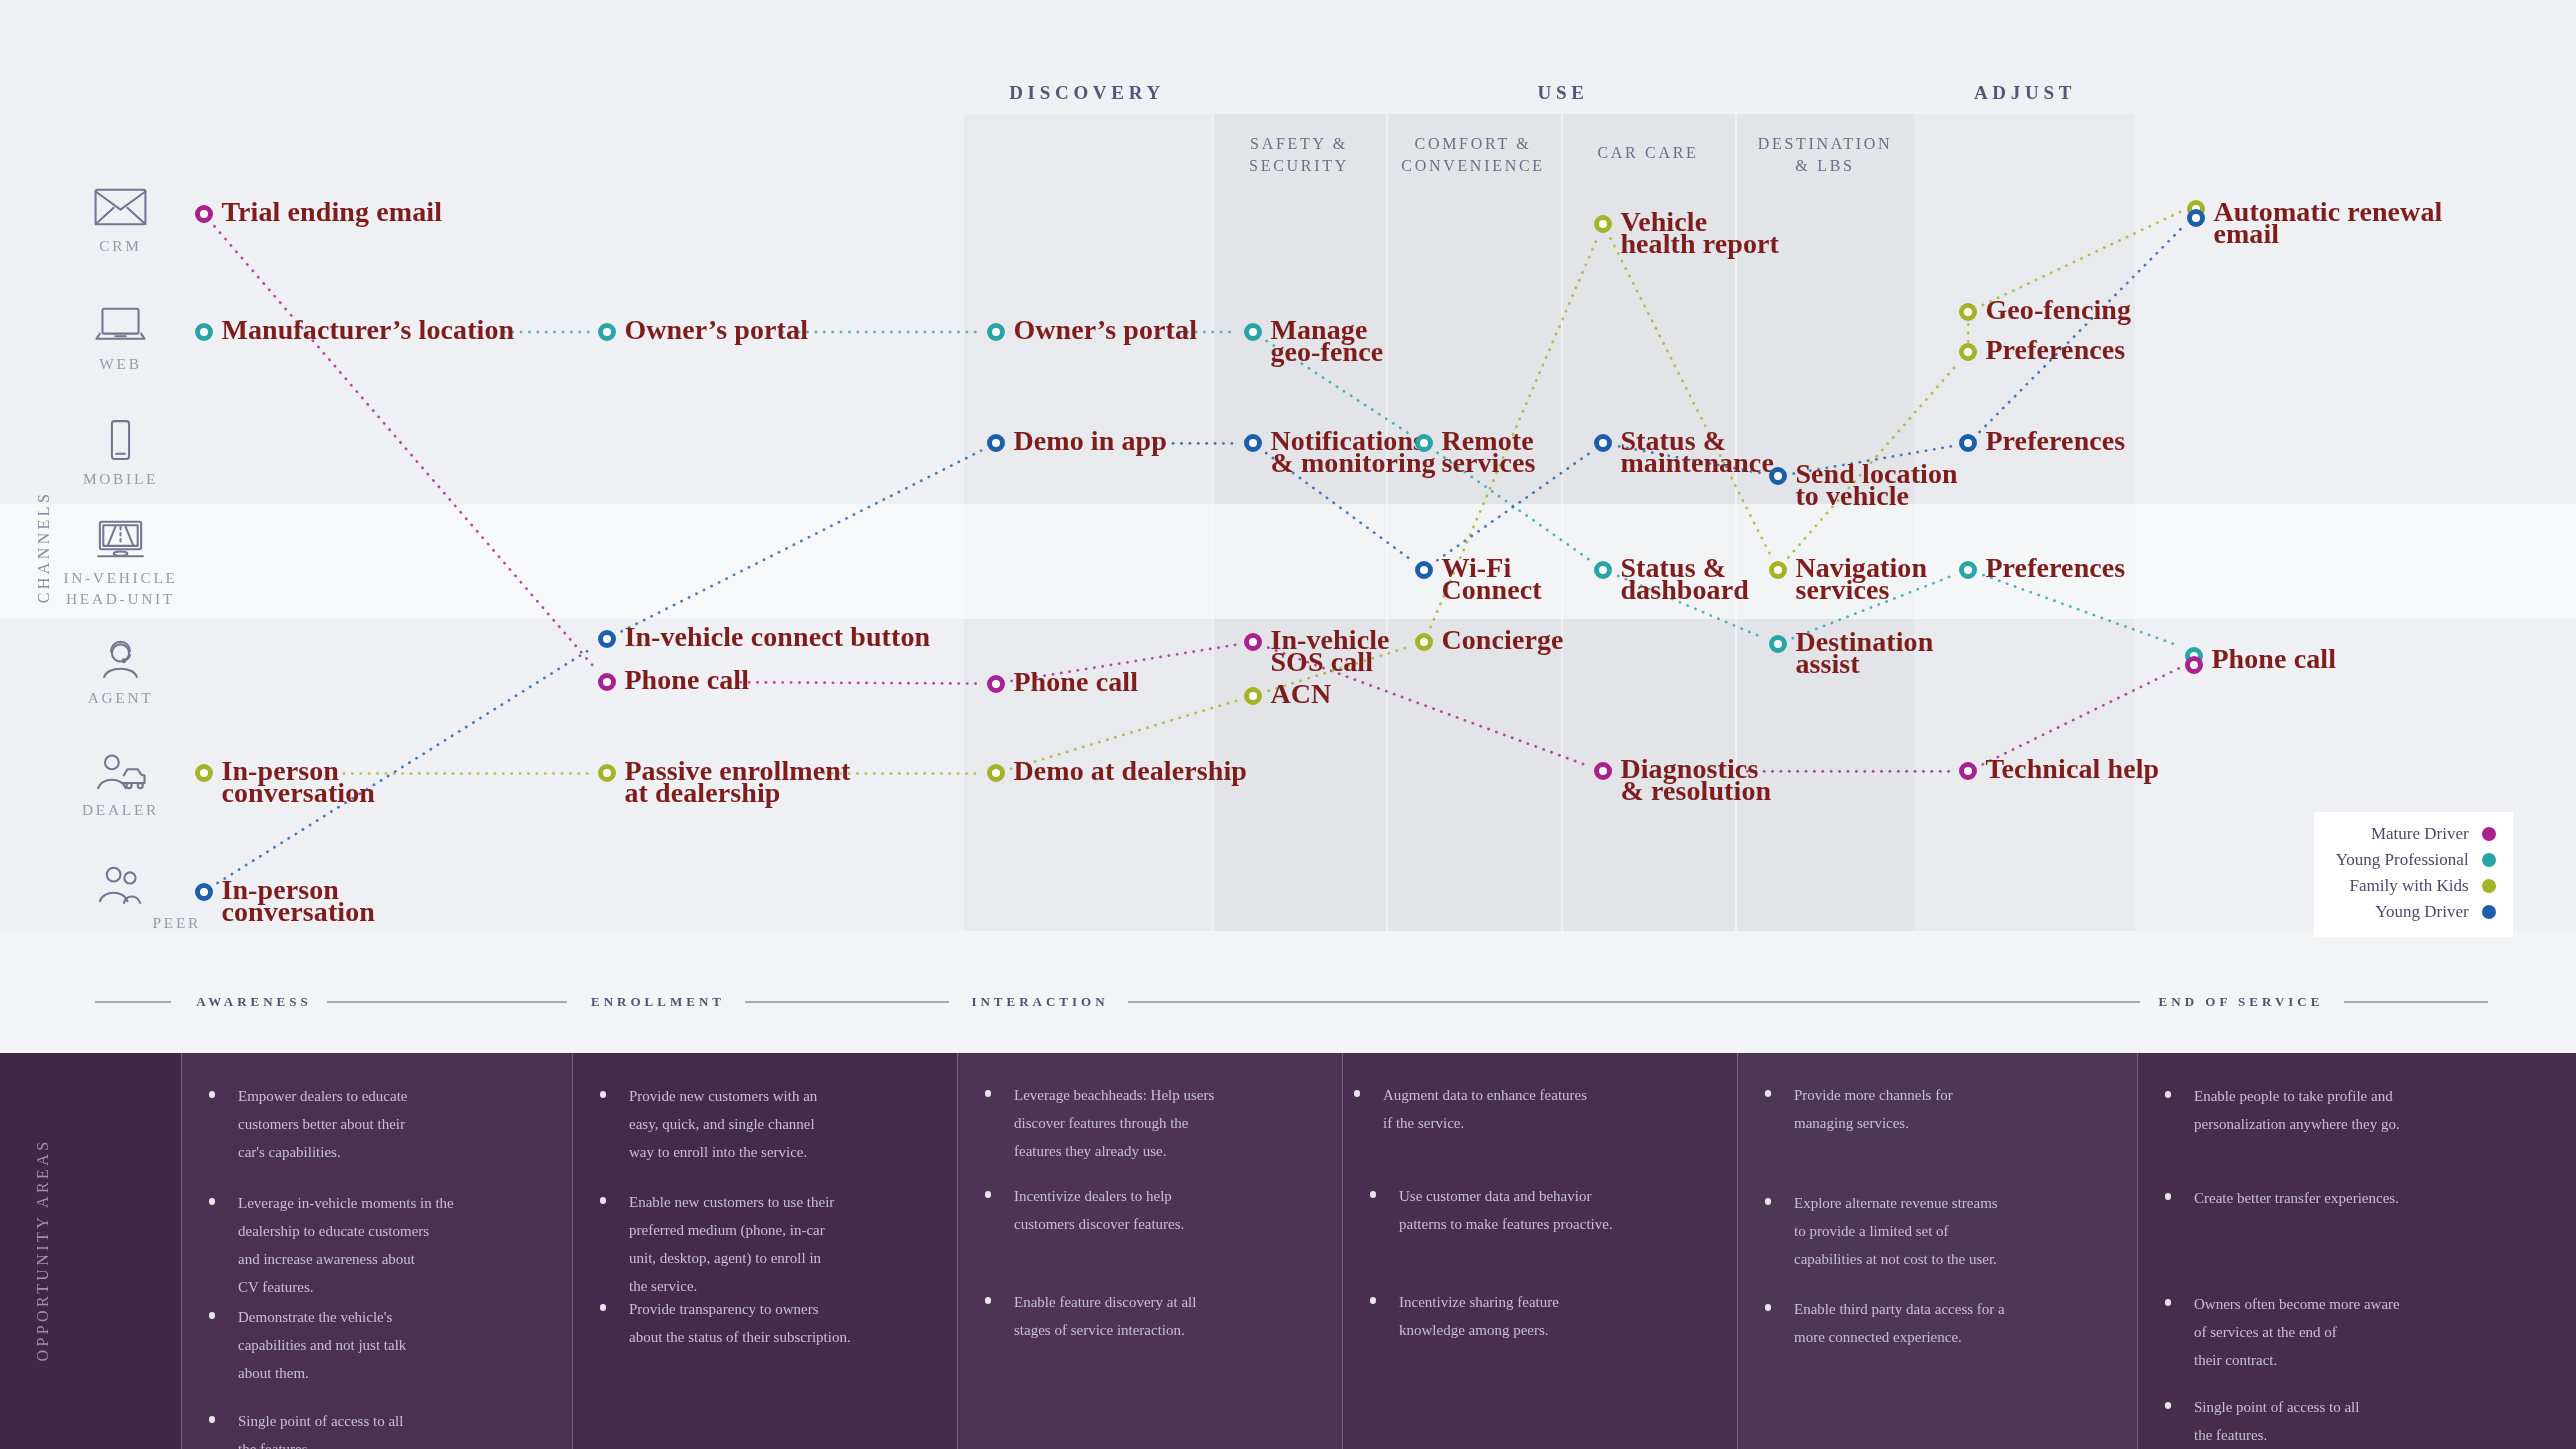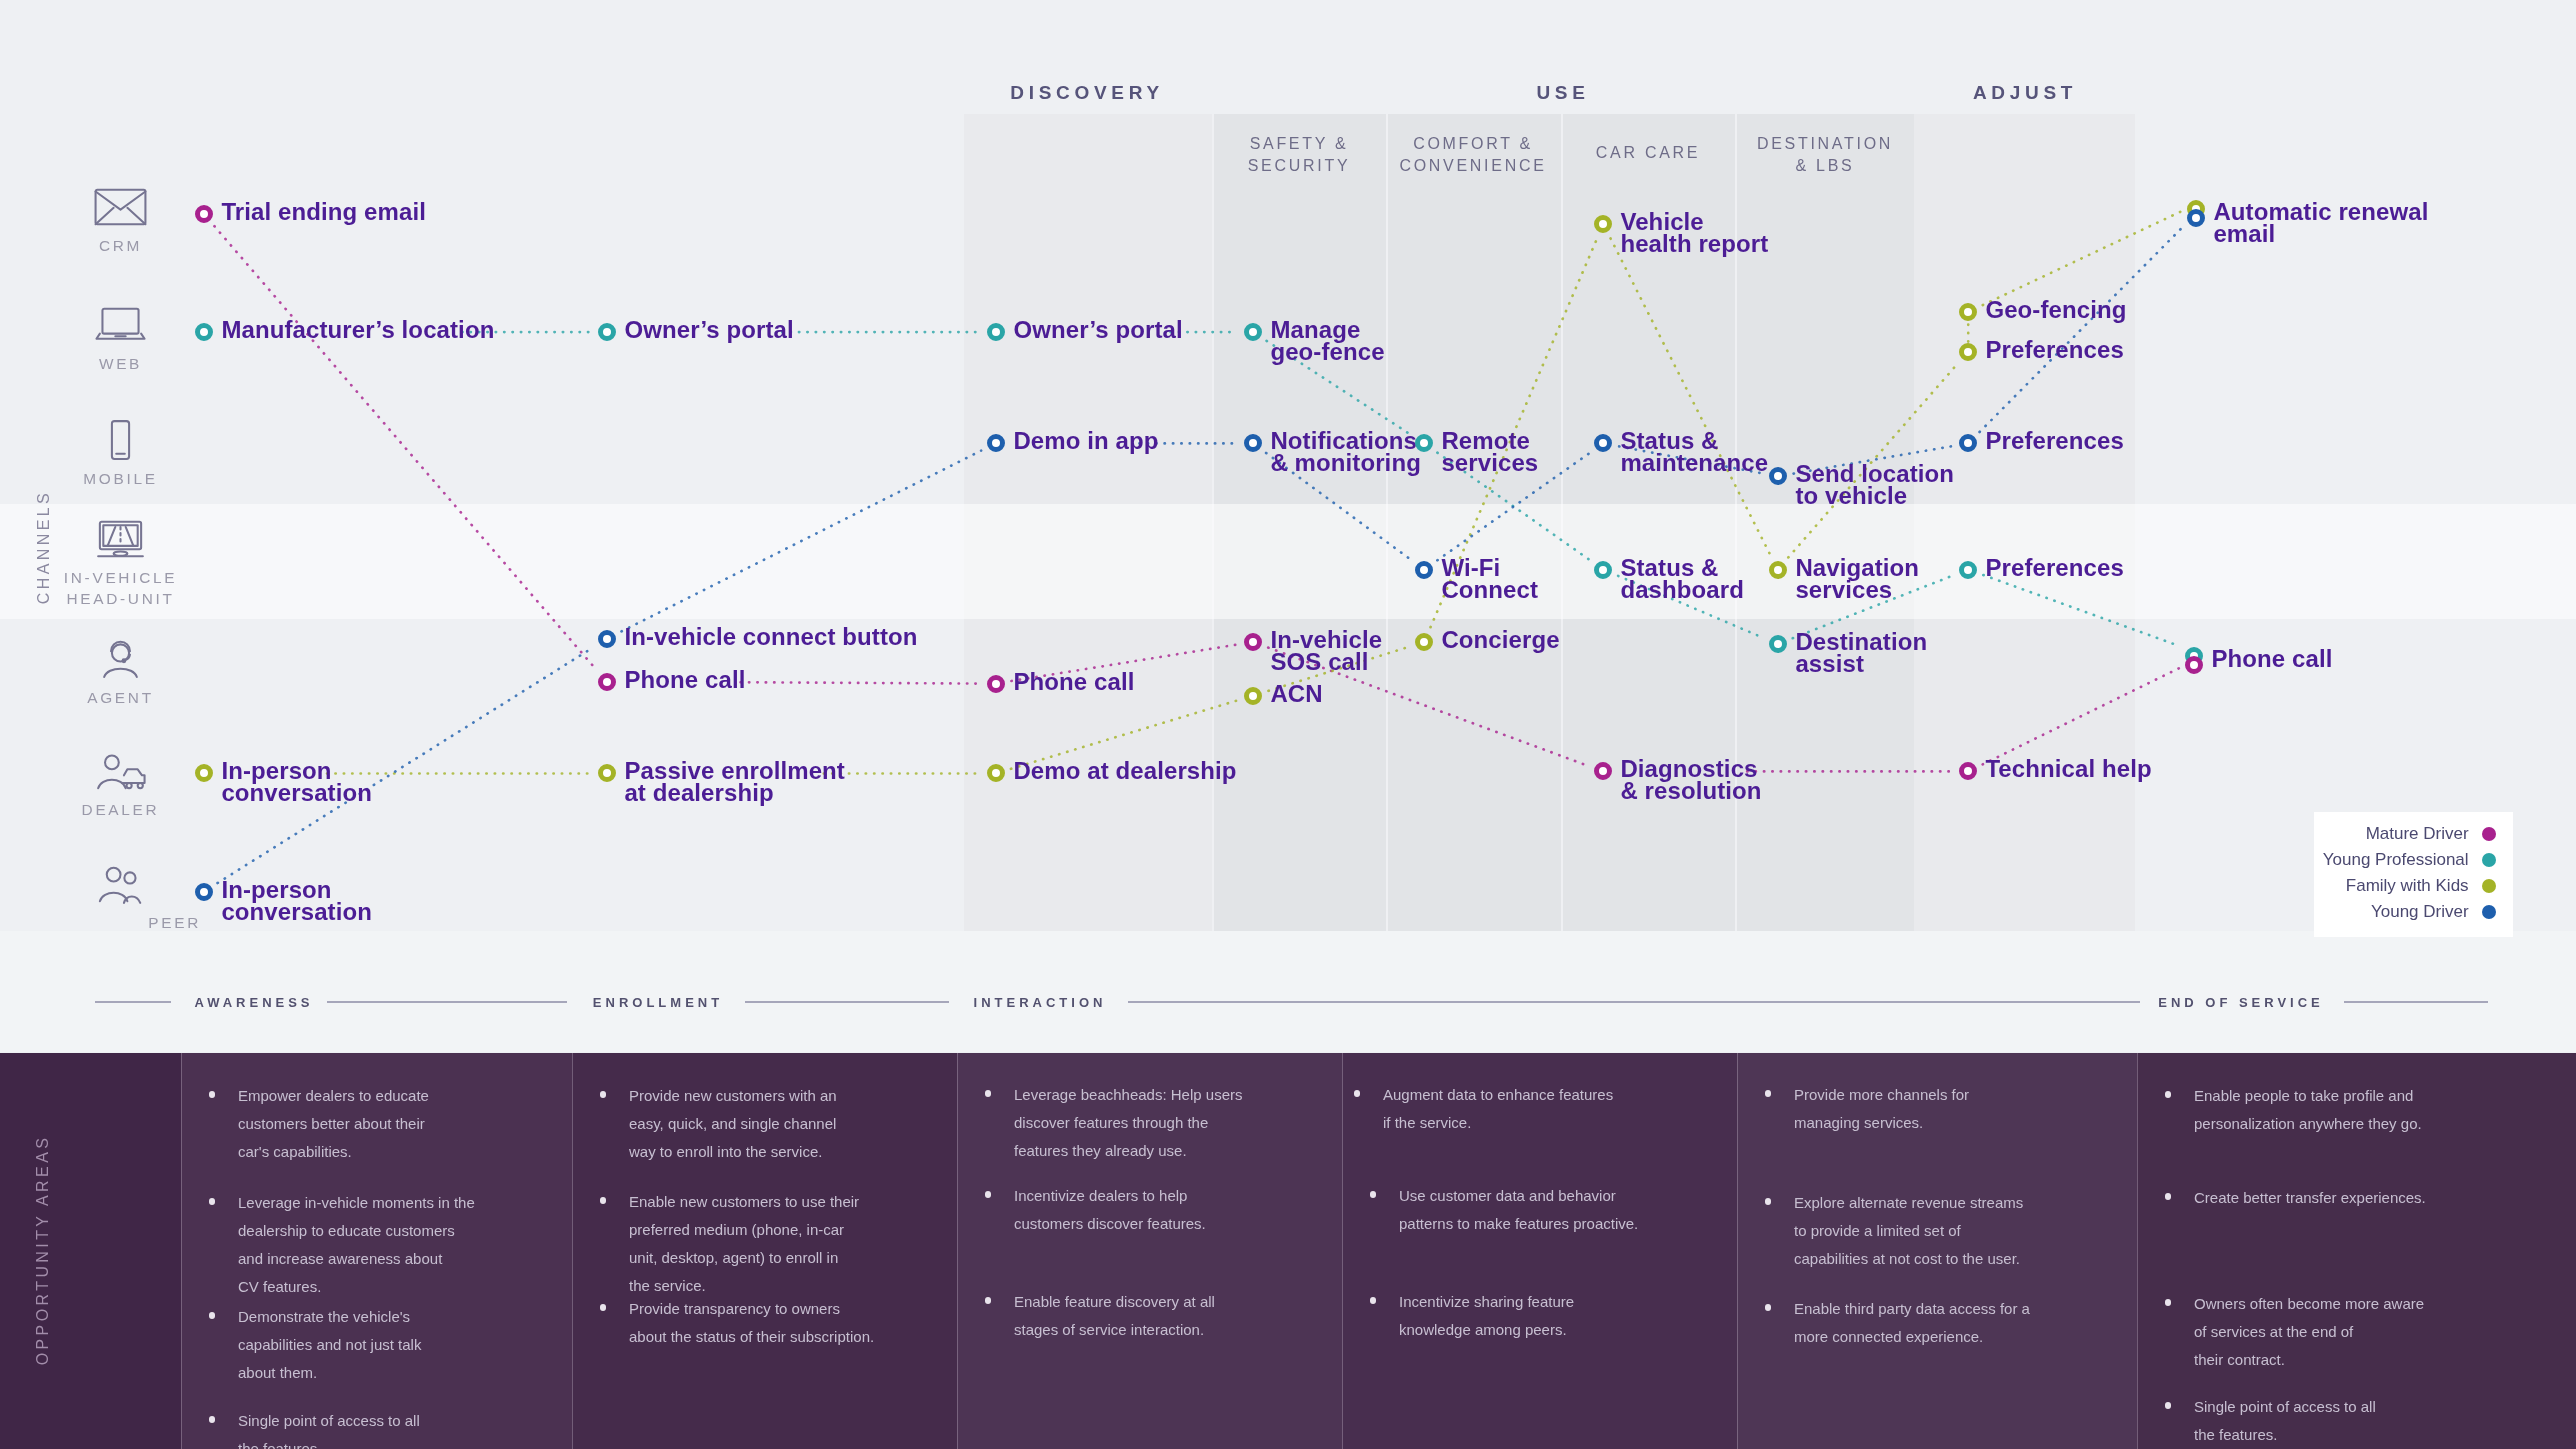--- a/index.html
+++ b/index.html
@@ -1,17 +1,17 @@
 <!DOCTYPE html>
 <html style="font-size:10.7px"><head>
 <meta charset="utf-8">
 <style>
   html,body{margin:0;padding:0;background:#eef0f3;}
   .canvas{position:relative;width:2576px;height:1449px;overflow:hidden;background:#eef0f3;
-          font-family:Liberation Sans, sans-serif;color:#504e70;}
+          font-family:Liberation Serif, serif;color:#504e70;}
 
   
   .col{position:absolute;top:114px;height:817px;}
   .col-discovery{left:964px;width:248px;background:#e9eaed;}
   .col-safety{left:1212px;width:174px;background:#e2e4e7;border-left:2px solid #eff0f3;}
   .col-comfort{left:1386px;width:175px;background:#e2e4e7;border-left:2px solid #eff0f3;}
   .col-carcare{left:1561px;width:174px;background:#e2e4e7;border-left:2px solid #eff0f3;}
   .col-destination{left:1735px;width:178px;background:#e2e4e7;border-left:2px solid #eff0f3;}
   .col-adjust{left:1914px;width:221px;background:#e9eaed;}
   .hband{position:absolute;left:0;top:504px;width:2576px;height:115px;background:rgba(255,255,255,0.55);}
@@ -27,21 +27,21 @@
                   letter-spacing:3.4px;color:#8b89a0;white-space:nowrap;}
   .channel{position:absolute;left:40px;width:161px;text-align:center;}
   .channel svg{display:block;margin:0 auto;}
   .channel-label{margin-top:6.7px;font-size:15.4px;letter-spacing:2.7px;color:#9a99a9;white-space:pre-line;line-height:21px;}
 
   
   #edges-svg{position:absolute;left:0;top:0;}
   .node{position:absolute;width:0;height:0;}
   .dot{position:absolute;left:-9.4px;top:-9.4px;width:8px;height:8px;border:5.4px solid #888;
        border-radius:50%;background:#ffffff;}
-  .node-label{position:absolute;left:17.4px;top:-13.4px;font-size:24px;line-height:22px;color:#4c1d95;
+  .node-label{position:absolute;left:17.4px;top:-13.4px;font-size:28px;line-height:22px;color:#7f1d1d;
               font-weight:bold;white-space:pre-line;width:max-content;letter-spacing:0.1px;}
 
   
   .stage-label{position:absolute;transform:translate(-50%,-50%);font-size:13px;letter-spacing:4px;
                color:#53516f;white-space:nowrap;font-weight:bold;}
   .stage-line{position:absolute;height:2px;background:#a6a6ba;transform:translateY(-50%);}
 
   
   .legend{position:absolute;left:2314px;top:812px;width:199px;height:125px;background:#ffffff;
           padding-top:9.4px;box-sizing:border-box;}

